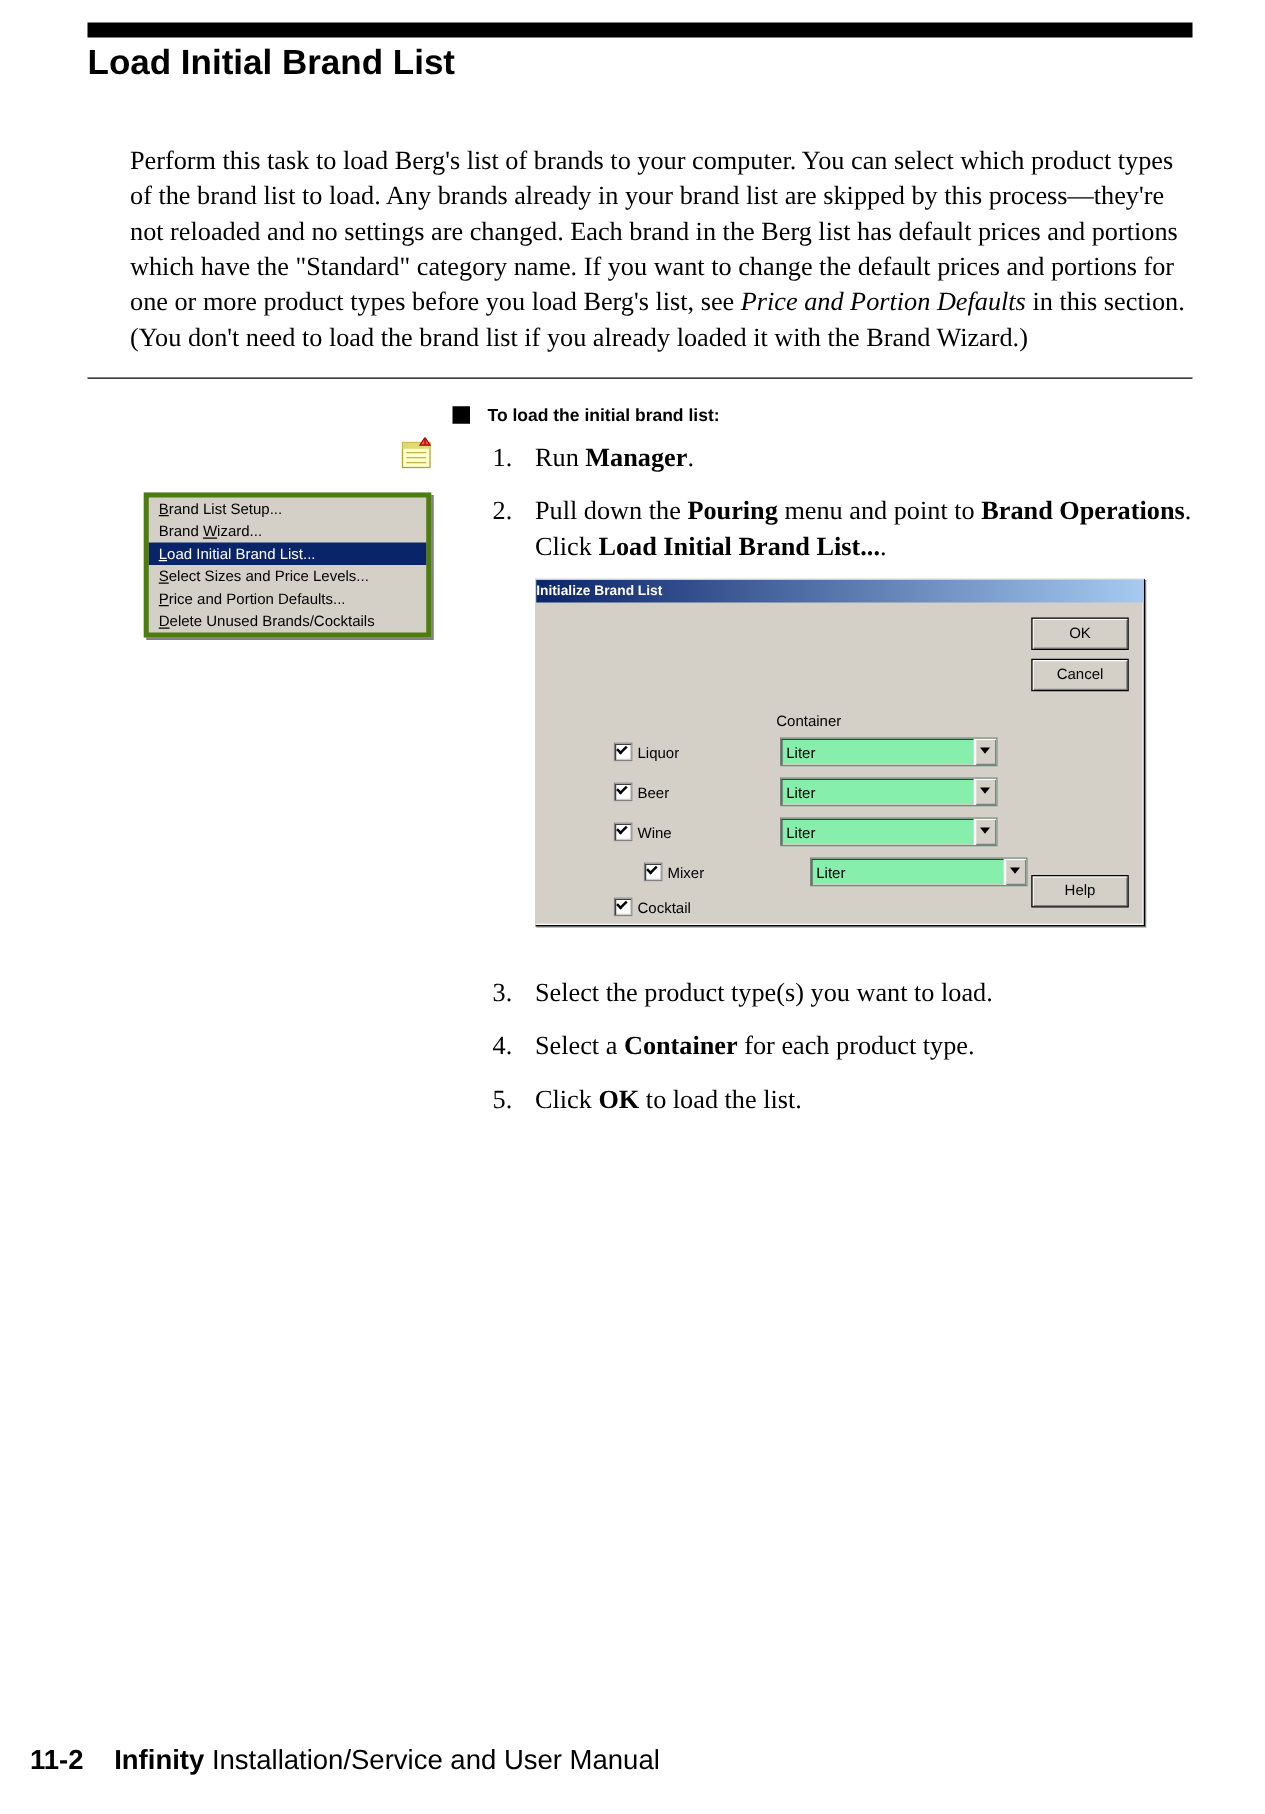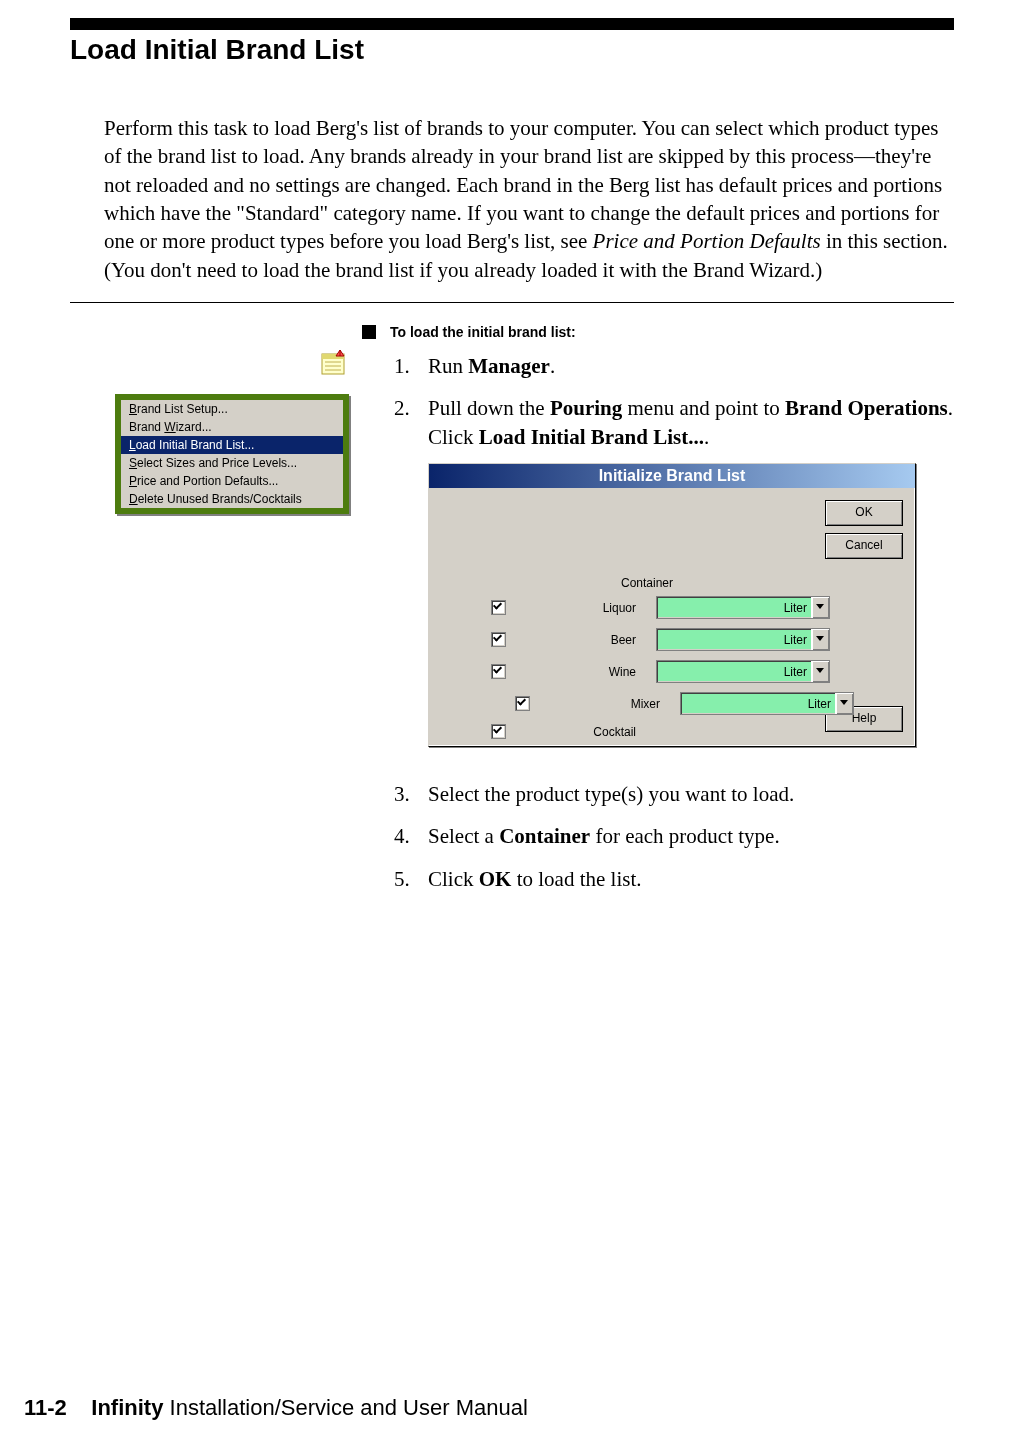--- a/index.html
+++ b/index.html
@@ -81,21 +81,21 @@
   }
 
   
   .menu-shot {
     position: absolute;
     left: 115px; top: 394px;
     width: 222px;
     font-family: Tahoma, "MS Sans Serif", Arial, sans-serif;
     font-size: 12px;
     background: #d4d0c8;
-    border: 6px solid #4d7c0f;
+    border: 4px solid #4d7c0f;
     box-shadow: 2px 2px 0 #808080;
   }
   .menu-shot .mi {
     padding: 2px 8px;
     color: #000;
     white-space: nowrap;
   }
   .menu-shot .mi.sel {
     background: #0a246a;
     color: #fff;
@@ -114,22 +114,21 @@
     border-top: 1px solid #d4d0c8;
     border-right: 1px solid #000;
     border-bottom: 1px solid #000;
     box-shadow: 1px 1px 0 #808080, -1px -1px 0 #fff inset;
   }
   .dialog .titlebar {
     background: linear-gradient(to right, #0a246a, #a6caf0);
     color: #fff;
     font-weight: bold;
     padding: 3px 0;
-    font-size: 16px;
-    text-align: center;
+    font-size: 11px;
   }
   .dialog .body {
     position: relative;
     padding: 12px 12px 14px 12px;
     height: 258px;
     box-sizing: border-box;
   }
   .dialog .instr {
     width: 280px;
     color: #000;
@@ -151,22 +150,21 @@
 
   .dialog .col-header {
     position: absolute;
     left: 192px; top: 88px;
   }
   .dialog .row {
     position: absolute;
     left: 62px;
     display: flex;
     align-items: center;
-    gap: 20px;
-    text-align: right;
+    gap: 4px;
   }
   .dialog .row.r1 { top: 108px; }
   .dialog .row.r2 { top: 140px; }
   .dialog .row.r3 { top: 172px; }
   .dialog .row.r4 { top: 204px; margin-left: 24px; }
   .dialog .row.r5 { top: 236px; }
 
   .chk {
     width: 13px; height: 13px;
     background: #fff;

